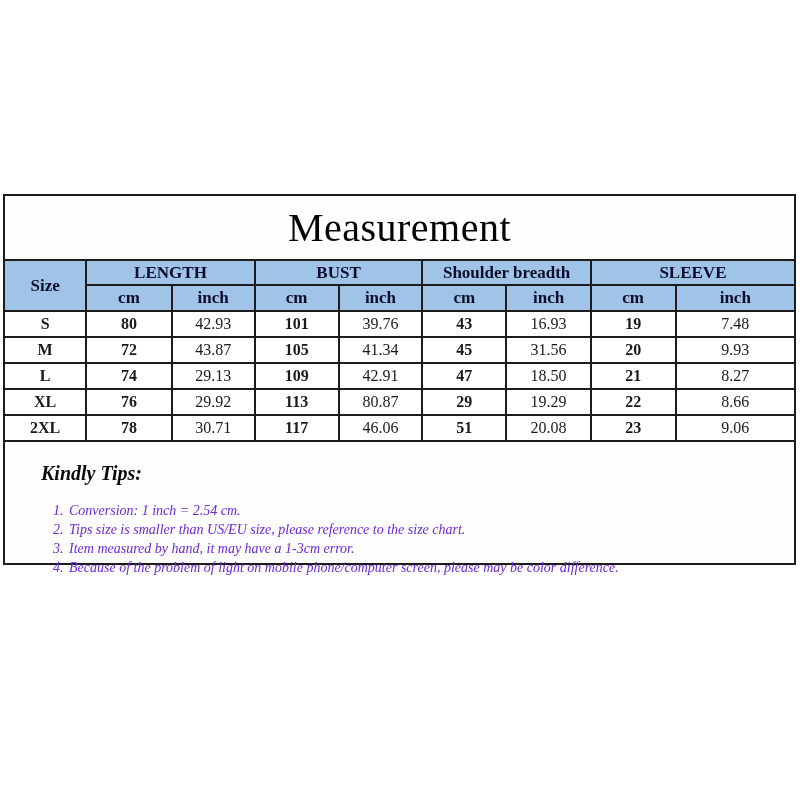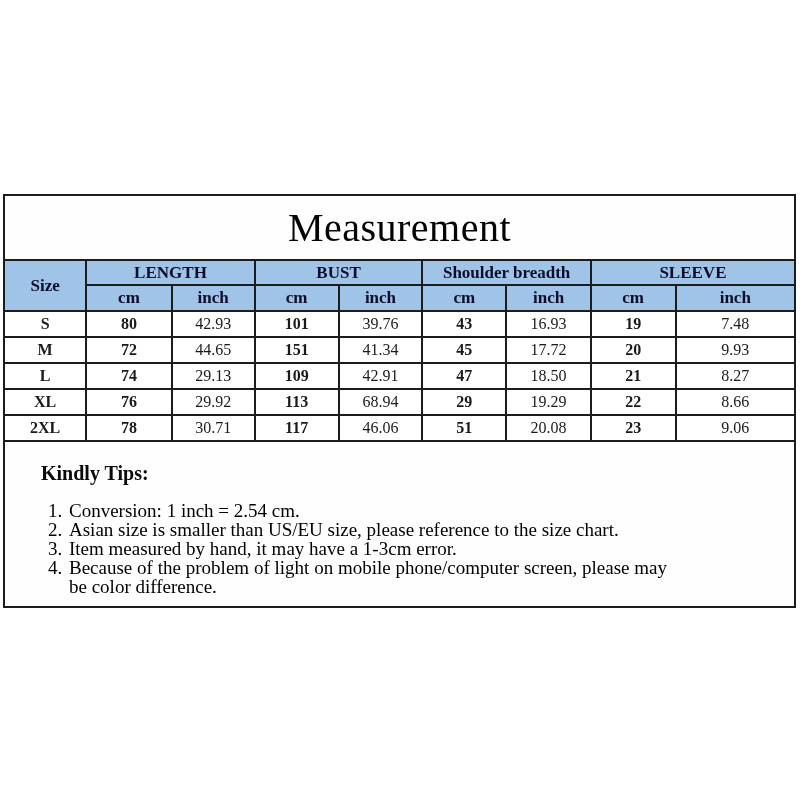--- a/index.html
+++ b/index.html
@@ -70,35 +70,36 @@
   }
   td.size-cell, td.cm-cell {
     font-weight: bold;
     color: #10101f;
   }
   
   .tips-box {
     box-sizing: border-box;
     border: 2px solid #1c1c1c;
     border-top: none;
-    height: 166px;
+    height: 123px;
     background: #fefefe;
     padding: 20px 30px 0 36px;
+    font-style: italic;
   }
   .tips-heading {
     font-size: 20px;
     font-weight: bold;
     color: #0a0a0a;
   }
   ol.tips-list {
     margin: 16px 0 0 0;
     padding-left: 26px;
-    font-size: 19px;
+    font-size: 14px;
     line-height: 19px;
-    color: #000000;
+    color: #6d28d9;
   }
   ol.tips-list li { padding-left: 2px; }
   ol.tips-list li.justified {
     max-width: 598px;
     text-align: justify;
   }
 </style>
 </head>
 <body>
 
@@ -148,45 +149,45 @@
           <td class="cm-cell">101</td>
           <td>39.76</td>
           <td class="cm-cell">43</td>
           <td>16.93</td>
           <td class="cm-cell">19</td>
           <td>7.48</td>
         </tr>
         <tr>
           <td class="size-cell">M</td>
           <td class="cm-cell">72</td>
-          <td>44.65</td>
-          <td class="cm-cell">151</td>
+          <td>43.87</td>
+          <td class="cm-cell">105</td>
           <td>41.34</td>
           <td class="cm-cell">45</td>
-          <td>17.72</td>
+          <td>31.56</td>
           <td class="cm-cell">20</td>
           <td>9.93</td>
         </tr>
         <tr>
           <td class="size-cell">L</td>
           <td class="cm-cell">74</td>
           <td>29.13</td>
           <td class="cm-cell">109</td>
           <td>42.91</td>
           <td class="cm-cell">47</td>
           <td>18.50</td>
           <td class="cm-cell">21</td>
           <td>8.27</td>
         </tr>
         <tr>
           <td class="size-cell">XL</td>
           <td class="cm-cell">76</td>
           <td>29.92</td>
           <td class="cm-cell">113</td>
-          <td>68.94</td>
+          <td>80.87</td>
           <td class="cm-cell">29</td>
           <td>19.29</td>
           <td class="cm-cell">22</td>
           <td>8.66</td>
         </tr>
         <tr>
           <td class="size-cell">2XL</td>
           <td class="cm-cell">78</td>
           <td>30.71</td>
           <td class="cm-cell">117</td>
@@ -196,20 +197,20 @@
           <td class="cm-cell">23</td>
           <td>9.06</td>
         </tr>
       </tbody>
     </table>
 
     <div class="tips-box">
       <div class="tips-heading">Kindly Tips:</div>
       <ol class="tips-list">
         <li>Conversion: 1 inch = 2.54 cm.</li>
-        <li>Asian size is smaller than US/EU size, please reference to the size chart.</li>
+        <li>Tips size is smaller than US/EU size, please reference to the size chart.</li>
         <li>Item measured by hand, it may have a 1-3cm error.</li>
         <li class="justified">Because of the problem of light on mobile phone/computer screen, please may be color difference.</li>
       </ol>
     </div>
 
   </div>
 </div>
 
 </body></html>

